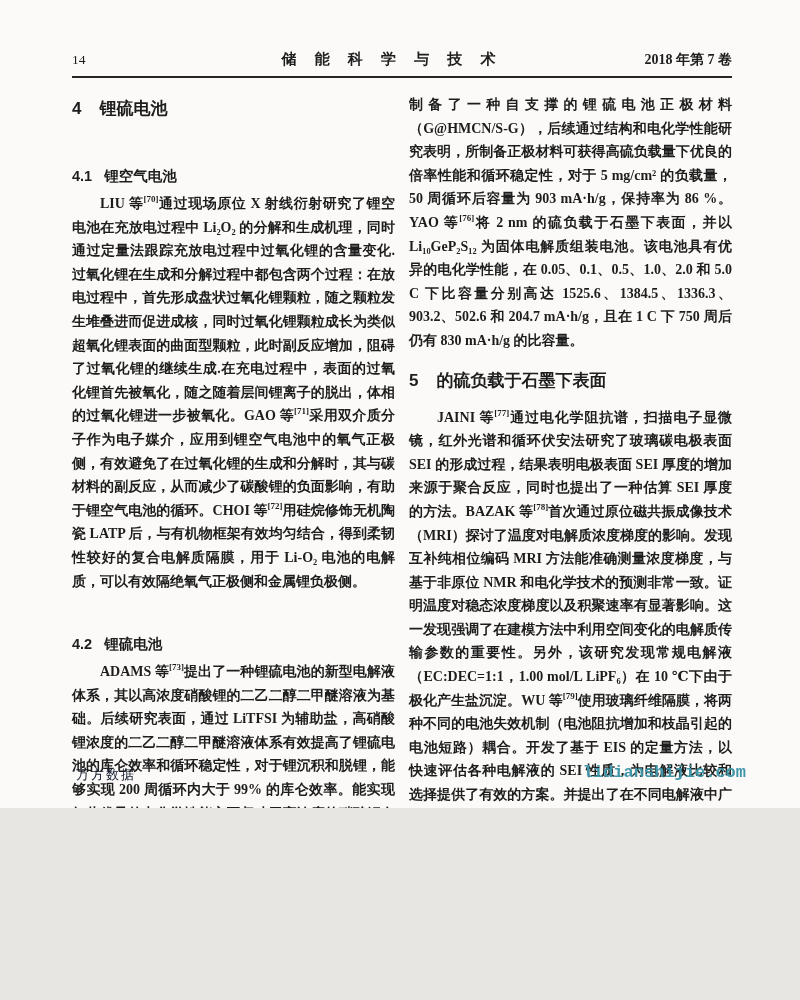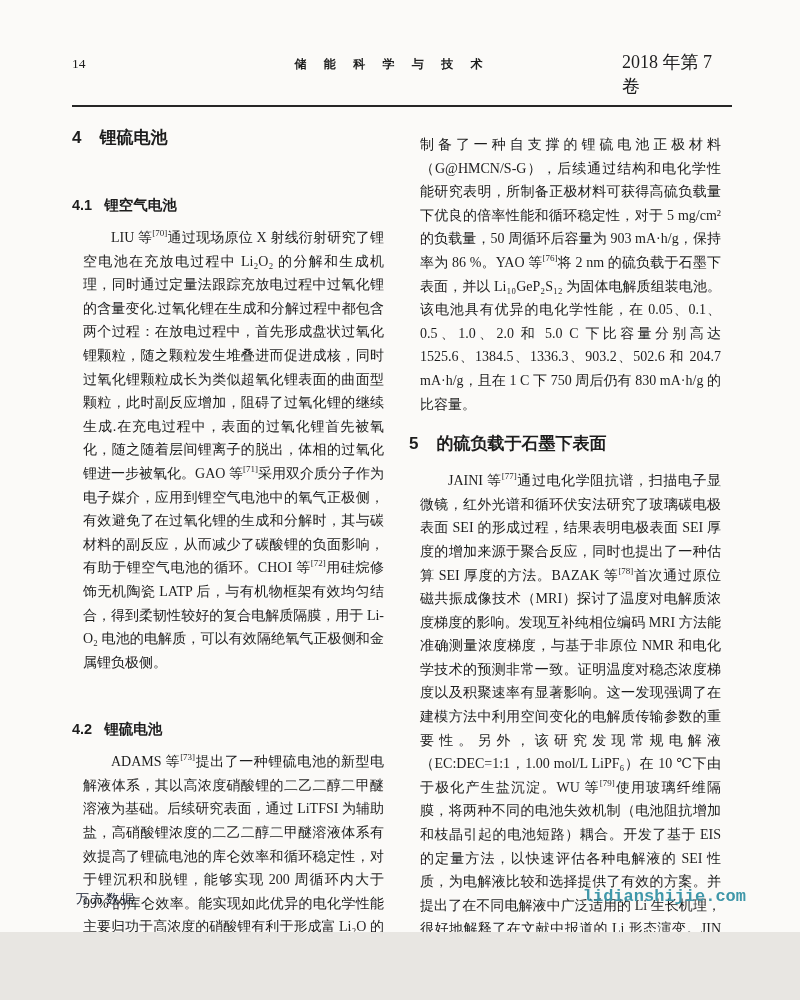--- a/index.html
+++ b/index.html
@@ -4,70 +4,71 @@
 <style>
   html, body {
     margin: 0;
     padding: 0;
     background: #e8e6e2;
     font-family: "Liberation Serif", "DejaVu Serif", serif;
   }
   .page {
     position: relative;
     width: 800px;
-    height: 932px;
+    height: 808px;
     margin: 0 auto;
     background: #fbfaf8;
     color: #1d1d1d;
     overflow: hidden;
     box-sizing: border-box;
     padding: 50px 68px 0 72px;
   }
   
   .running-head {
     display: flex;
     align-items: baseline;
     justify-content: space-between;
     border-bottom: 2px solid #262626;
     padding-bottom: 7px;
   }
   .page-number {
     font-size: 13.5px;
     width: 90px;
   }
   .journal-title {
-    font-size: 12px;
+    font-size: 15px;
     font-weight: bold;
     letter-spacing: 7px;
     font-family: "Liberation Sans", "DejaVu Sans", sans-serif;
     text-align: center;
     flex: 1;
   }
   .issue-info {
-    font-size: 18px;
-    font-weight: normal;
+    font-size: 14px;
+    font-weight: bold;
     width: 110px;
-    text-align: left;
+    text-align: right;
   }
   
   .columns {
     display: flex;
     gap: 14px;
     margin-top: 15px;
   }
   .col {
     width: 323px;
     flex: 0 0 323px;
   }
   .body-para {
     font-size: 14px;
     line-height: 23.6px;
     text-align: justify;
     text-justify: inter-ideograph;
-    margin: 11px;
+    margin: 0;
+    font-weight: bold;
   }
   .body-para.indent { text-indent: 2em; }
   .body-para sup {
     font-size: 9px;
     line-height: 0;
     vertical-align: super;
   }
   .sec-heading {
     font-family: "Liberation Sans", "DejaVu Sans", sans-serif;
     font-weight: bold;

